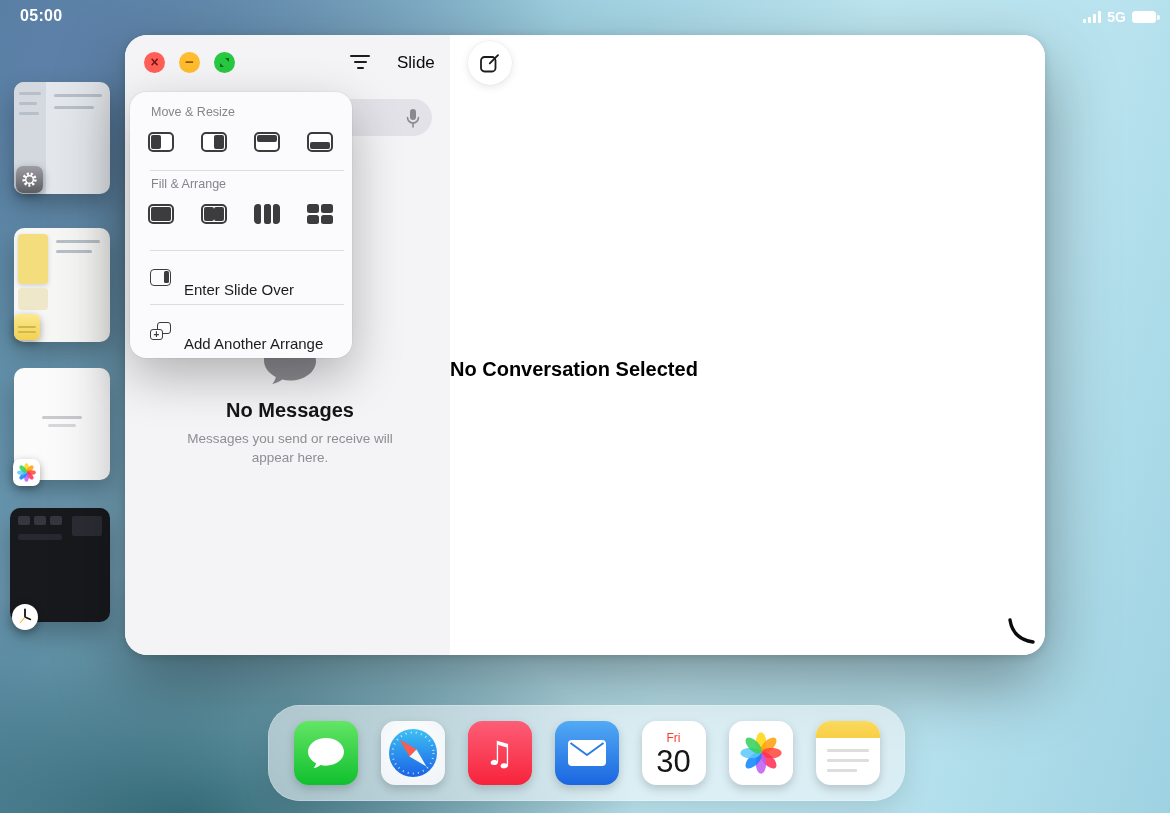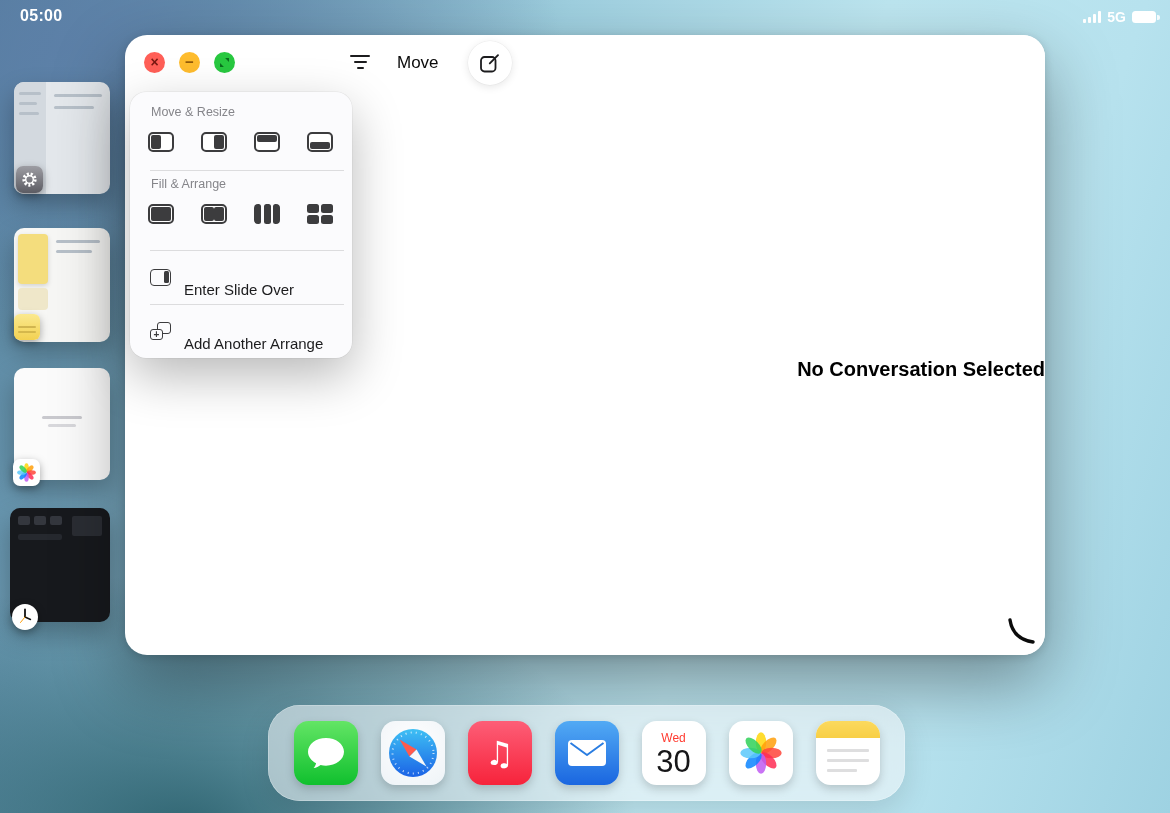--- a/index.html
+++ b/index.html
@@ -100,21 +100,21 @@
   .addwindow-icon .front{position:absolute;left:0;bottom:0;width:13px;height:11px;border:1.8px solid #3c3c3e;border-radius:3px;background:#fbfbfd;box-sizing:border-box;
     display:flex;align-items:center;justify-content:center;font-size:10px;font-weight:700;color:#3c3c3e;line-height:1;}
 
   
   .bubble-icon{position:absolute;left:137px;top:304px;}
   .no-messages-title{position:absolute;left:45px;top:364px;width:240px;text-align:center;font-size:20px;font-weight:700;color:#141416;}
   .no-messages-sub{position:absolute;left:42px;top:394px;width:246px;text-align:center;font-size:13.5px;line-height:19px;color:#8e8e93;}
 
   
   .main-pane{position:absolute;left:325px;top:0;right:0;bottom:0;border-radius:0 22px 22px 0;background:#fff;}
-  .no-conversation{position:absolute;left:0;right:0;top:323px;text-align:right;font-size:20px;font-weight:700;color:#000;}
+  .no-conversation{position:absolute;left:0;right:0;top:323px;text-align:left;font-size:20px;font-weight:700;color:#000;}
   .resize-handle{position:absolute;right:10px;bottom:7px;}
 
   
   .dock{position:absolute;left:268px;top:705px;width:637px;height:96px;border-radius:32px;
     background:rgba(246,248,250,.55);
     box-shadow:inset 0 0 0 .5px rgba(255,255,255,.45),0 10px 30px rgba(0,0,0,.12);
     backdrop-filter:blur(28px);
     display:flex;align-items:center;justify-content:center;gap:23px;}
   .app-icon{width:64px;height:64px;border-radius:14.5px;position:relative;overflow:hidden;
     box-shadow:0 4px 10px rgba(0,0,0,.18);display:flex;align-items:center;justify-content:center;flex:0 0 auto;}
@@ -200,20 +200,40 @@
 <div class="badge badge-clock">
   <svg width="26" height="26" viewBox="0 0 26 26">
     <circle cx="13" cy="13" r="12" fill="#fff"></circle>
     <line x1="13" y1="13" x2="13" y2="5.5" stroke="#111" stroke-width="1.8" stroke-linecap="round"></line>
     <line x1="13" y1="13" x2="18.5" y2="15.5" stroke="#111" stroke-width="1.4" stroke-linecap="round"></line>
     <line x1="13" y1="13" x2="8.5" y2="18.5" stroke="#ff9f0a" stroke-width="1" stroke-linecap="round"></line>
   </svg>
 </div>
 
 <div class="window">
+  <div class="sidebar">
+
+    <div class="search-pill">
+      <span class="mic-icon">
+        <svg width="16" height="22" viewBox="0 0 16 22">
+          <rect x="5" y="2" width="6" height="11" rx="3" fill="#8a8a8e"></rect>
+          <path d="M2.5 10.5a5.5 5.5 0 0 0 11 0" stroke="#8a8a8e" stroke-width="1.6" fill="none" stroke-linecap="round"></path>
+          <line x1="8" y1="16.5" x2="8" y2="20" stroke="#8a8a8e" stroke-width="1.6" stroke-linecap="round"></line>
+        </svg>
+      </span>
+    </div>
+
+    <span class="bubble-icon">
+      <svg width="56" height="48" viewBox="0 0 56 48">
+        <path d="M28 2C13.6 2 2 10.8 2 21.6c0 6.9 4.7 12.9 11.8 16.4-.5 2.6-1.8 5-3.6 7 3.8-.6 7.3-2.2 10-4.4 2.5.7 5.1 1 7.8 1 14.4 0 26-8.8 26-19.6S42.4 2 28 2z" fill="#8b8b91"></path>
+      </svg>
+    </span>
+    <div class="no-messages-title">No Messages</div>
+    <div class="no-messages-sub">Messages you send or receive will appear here.</div>
+  </div>
 
   <div class="main-pane">
     <div class="no-conversation">No Conversation Selected</div>
   </div>
 
   <div class="traffic">
     <div class="light light-red">
         <span>×</span>
       </div>
     <div class="light light-yellow">
@@ -225,21 +245,21 @@
         <path d="M4.9 10H1V6.1L4.9 10z" fill="#0a6e1e"></path>
       </svg>
     </div>
   </div>
 
   <div class="filter-icon">
       <i class="f1"></i>
       <i class="f2"></i>
       <i class="f3"></i>
     </div>
-  <div class="edit-button">Move</div>
+  <div class="edit-button">Slide</div>
   <div class="compose-button">
     <svg width="22" height="22" viewBox="0 0 22 22">
       <rect x="2" y="5" width="14.5" height="14.5" rx="3.5" stroke="#1c1c1e" stroke-width="1.8" fill="none"></rect>
       <path d="M19 3.2 L10.8 11.4" stroke="#1c1c1e" stroke-width="1.9" stroke-linecap="round"></path>
     </svg>
   </div>
 
   <div class="menu-popover">
     <div class="menu-section-label label-mr">Move &amp; Resize</div>
     <div class="icon-row row-mr">
@@ -330,21 +350,21 @@
   <div class="app-icon icon-music">
     <span>♫</span>
   </div>
   <div class="app-icon icon-mail">
     <svg width="40" height="28" viewBox="0 0 40 28">
       <rect x="1" y="1" width="38" height="26" rx="4" fill="#fff"></rect>
       <path d="M3.5 4 L20 16 L36.5 4" stroke="#2a7de1" stroke-width="2" fill="none" stroke-linejoin="round"></path>
     </svg>
   </div>
   <div class="app-icon icon-calendar">
-    <div class="cal-day">Wed</div>
+    <div class="cal-day">Fri</div>
     <div class="cal-date">30</div>
   </div>
   <div class="app-icon icon-photos">
     <svg width="46" height="46" viewBox="0 0 46 46">
       <ellipse cx="23" cy="12.5" rx="5.2" ry="10.2" fill="#FFD60A" fill-opacity=".85"></ellipse>
       <ellipse cx="23" cy="12.5" rx="5.2" ry="10.2" fill="#FF9F0A" fill-opacity=".85" transform="rotate(45 23 23)"></ellipse>
       <ellipse cx="23" cy="12.5" rx="5.2" ry="10.2" fill="#FF453A" fill-opacity=".85" transform="rotate(90 23 23)"></ellipse>
       <ellipse cx="23" cy="12.5" rx="5.2" ry="10.2" fill="#FF2D55" fill-opacity=".85" transform="rotate(135 23 23)"></ellipse>
       <ellipse cx="23" cy="12.5" rx="5.2" ry="10.2" fill="#BF5AF2" fill-opacity=".85" transform="rotate(180 23 23)"></ellipse>
       <ellipse cx="23" cy="12.5" rx="5.2" ry="10.2" fill="#0A84FF" fill-opacity=".85" transform="rotate(225 23 23)"></ellipse>

